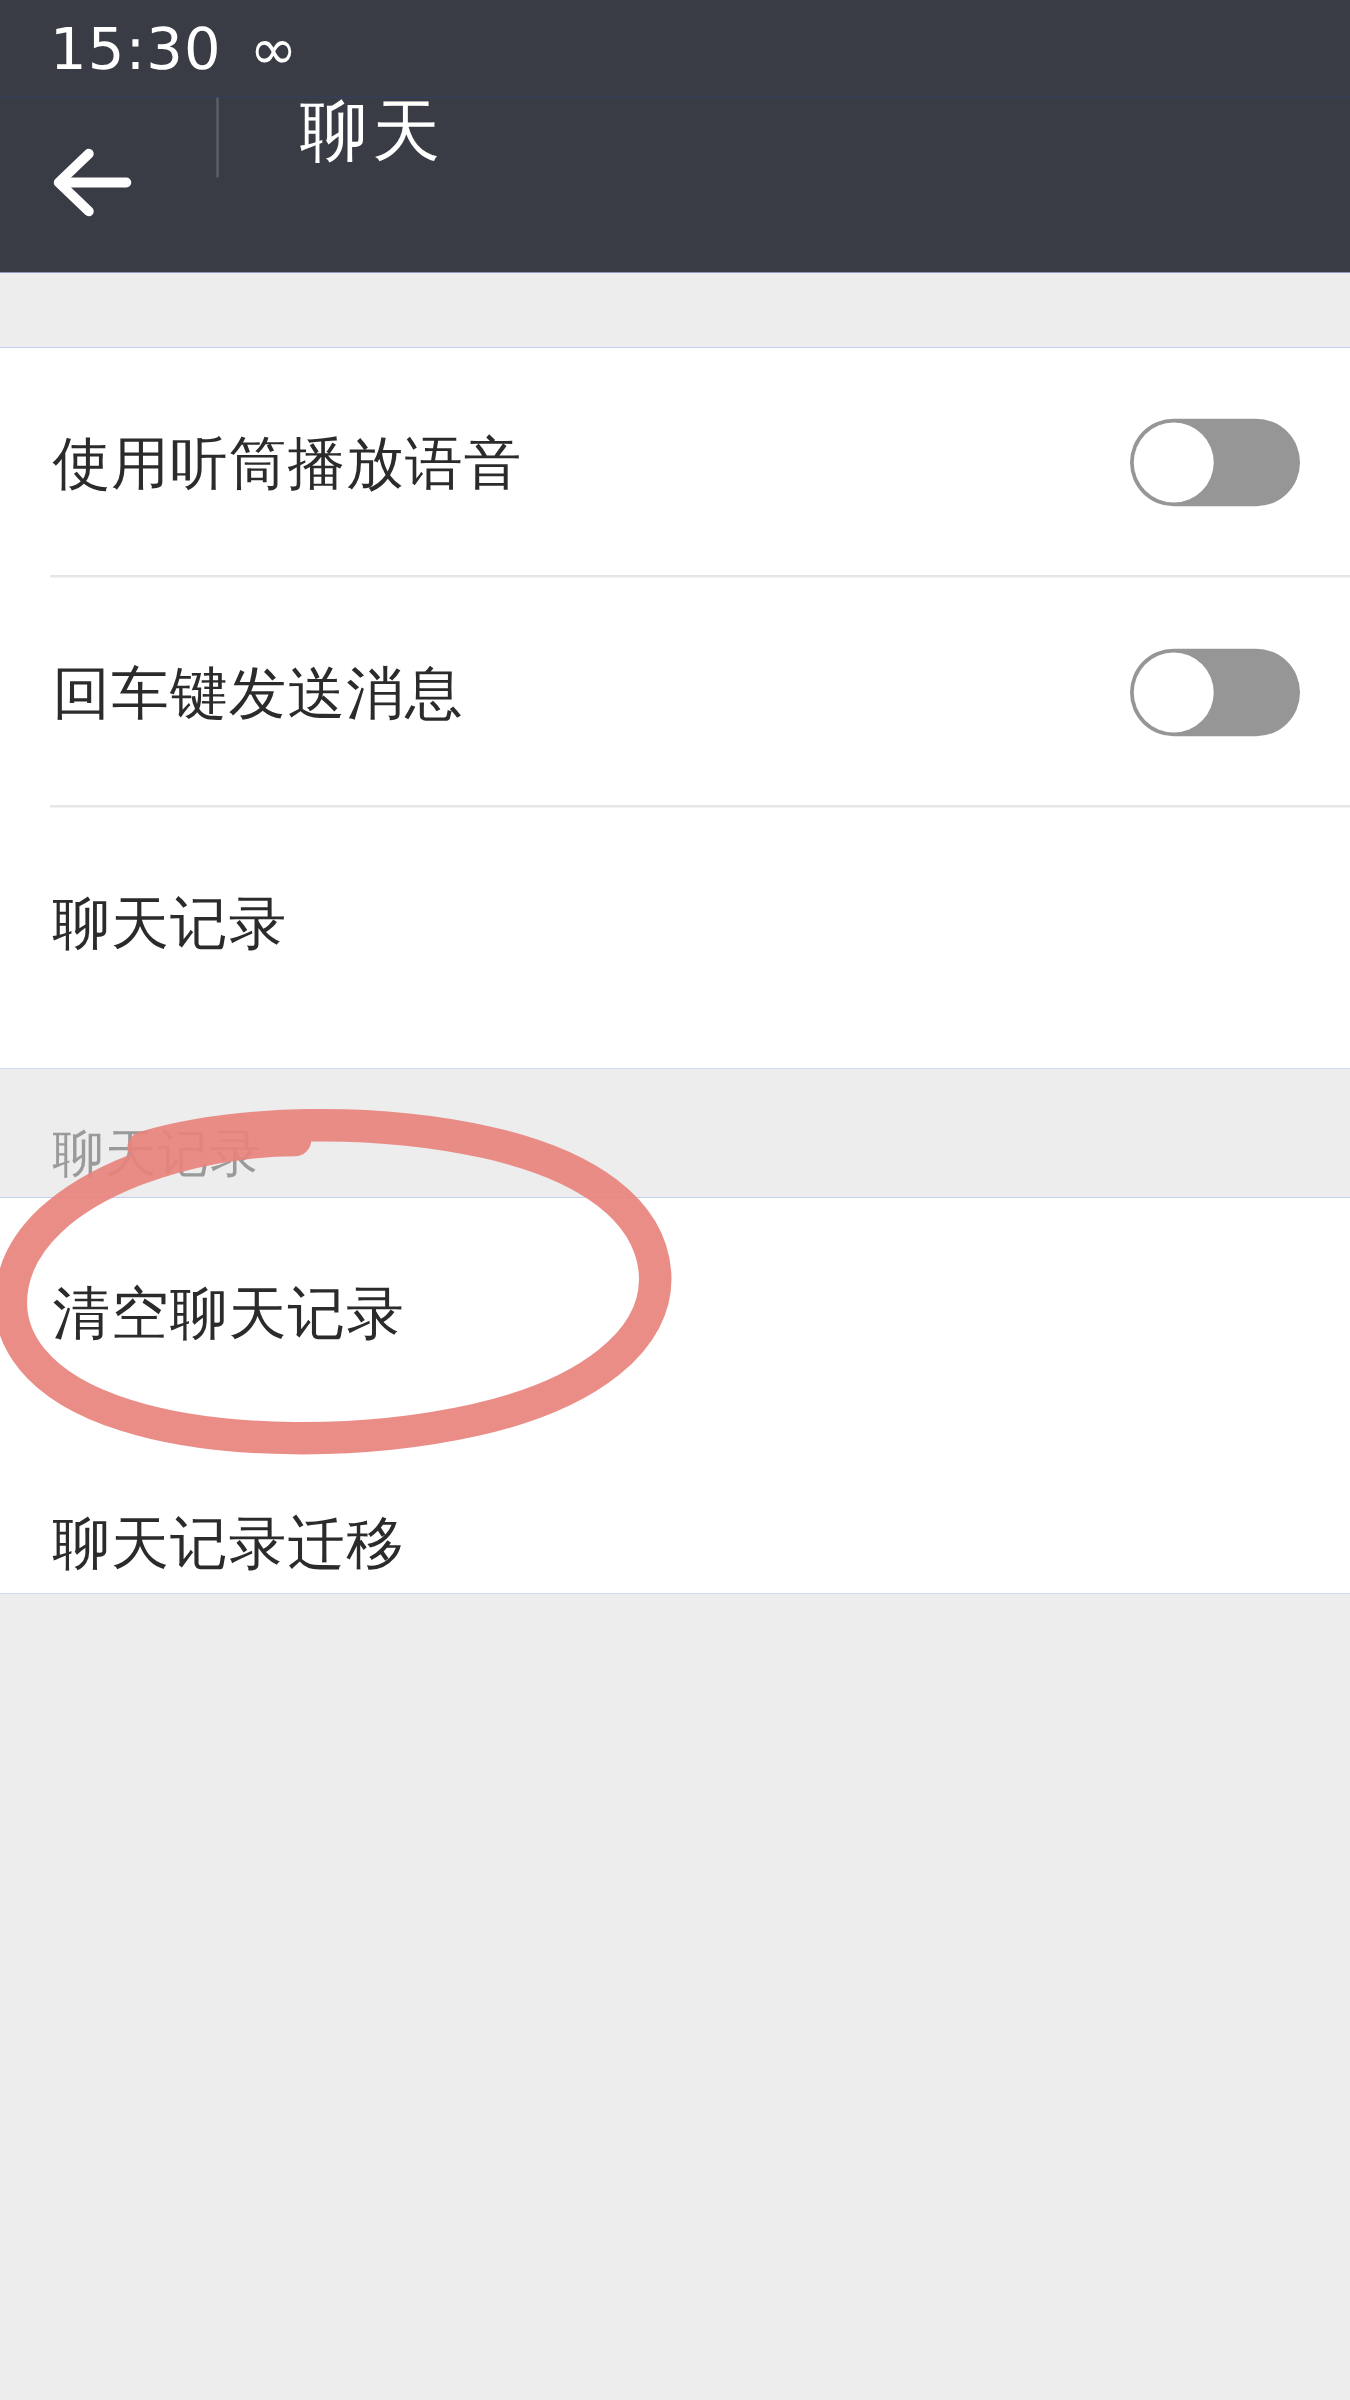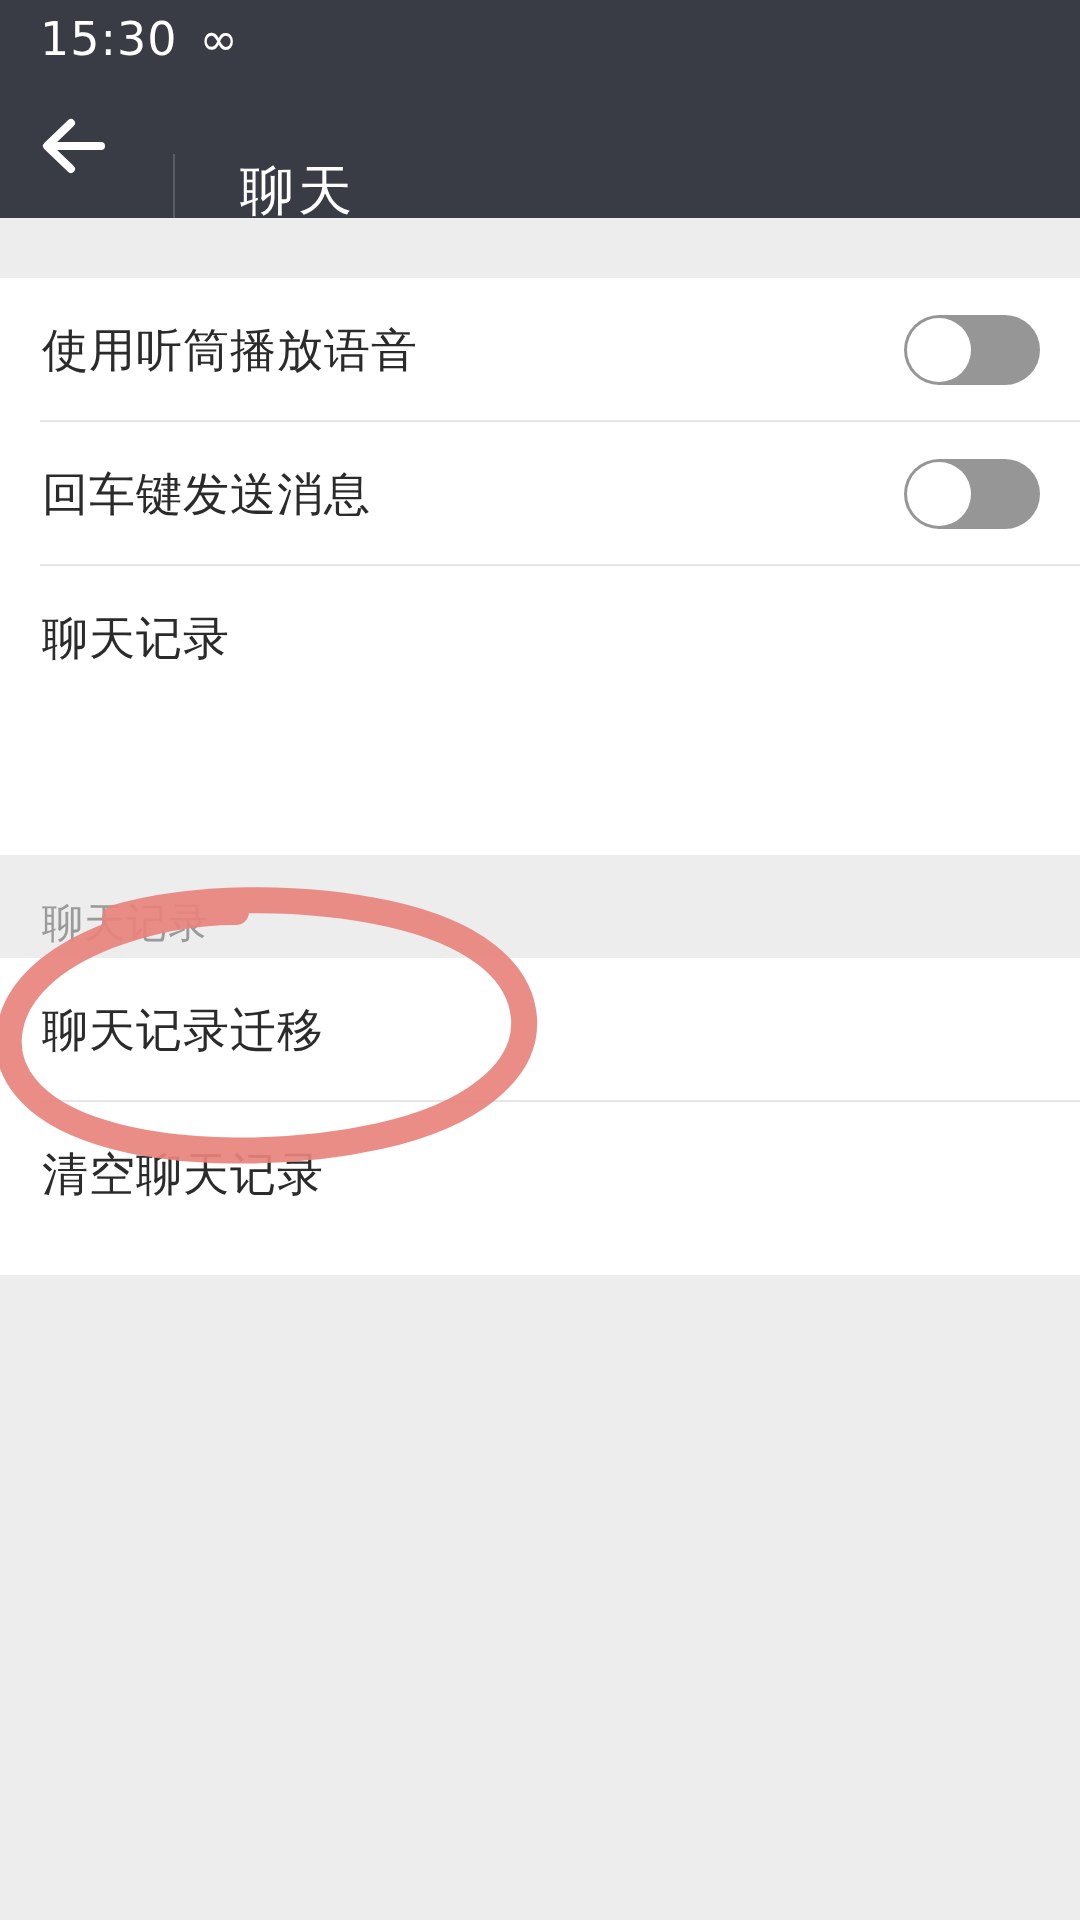--- a/index.html
+++ b/index.html
@@ -44,21 +44,21 @@
   .batt:after{
     content:""; position:absolute; right:-9px; top:10px;
     width:5px; height:12px; background:#ffffff; border-radius:0 2px 2px 0;
   }
   .batt-fill{ height:100%; width:58%; background:#2ee62e; border-radius:2px; margin-left:auto; }
   .sb-pct{ font-size:44px; line-height:44px; margin-left:12px; }
 
   
   .titlebar{
     position:absolute; left:0; top:78px; width:1080px; height:140px;
-    background:#393c45; display:flex; align-items:flex-end;gap:23px;
+    background:#393c45; display:flex; align-items:flex-start;gap:23px;
   }
   .back-btn{ width:150px; height:140px; display:flex; align-items:center; justify-content:center; }
   .back-arrow{ display:block; }
   .title-sep{ width:2px; height:64px; background:#5a5d66; }
   .title-text{
     color:#ffffff; font-size:54px; line-height:54px; margin-left:42px; letter-spacing:4px;
   }
 
   
   .gap{ width:1080px; background:#ededed; }
@@ -70,21 +70,21 @@
 
   .section-head{
     position:absolute; left:0; top:855px; width:1080px; height:103px; background:#ededed;
   }
   .section-head .sh-text{
     position:absolute; left:42px; bottom:14px;
     color:#9a9a9a; font-size:41px; line-height:41px; letter-spacing:1px;
   }
 
   .row{
-    position:relative; height:144px; width:1080px;
+    position:relative; height:184px; width:1080px;
     display:flex; align-items:center; padding-left:42px; padding-right:40px;
   }
   .row .rlabel{ color:#2b2b2b; font-size:46px; line-height:46px; letter-spacing:1px; }
   .row .divider{
     position:absolute; left:40px; right:0; bottom:0; height:2px; background:#e6e6e6;
   }
 
   .toggle{
     margin-left:auto; width:136px; height:70px; border-radius:35px;
     background:#969696; position:relative; flex:none;
@@ -155,28 +155,28 @@
     </div>
 
   </div>
 
   <div class="section-head">
     <span class="sh-text">聊天记录</span>
   </div>
 
   <div class="card card-b">
 
+    <div class="row no-div">
+      <span class="rlabel">清空聊天记录</span>
+
+    </div>
+
     <div class="row">
       <span class="rlabel">聊天记录迁移</span>
       <span class="divider"></span>
-    </div>
-
-    <div class="row no-div">
-      <span class="rlabel">清空聊天记录</span>
-
     </div>
 
   </div>
 
   <div class="footer-fill"></div>
 
   <div class="annot">
     <svg width="640" height="300" viewBox="0 0 640 300" aria-hidden="true">
       <path d="M115,38
                C190,16 300,14 390,34

